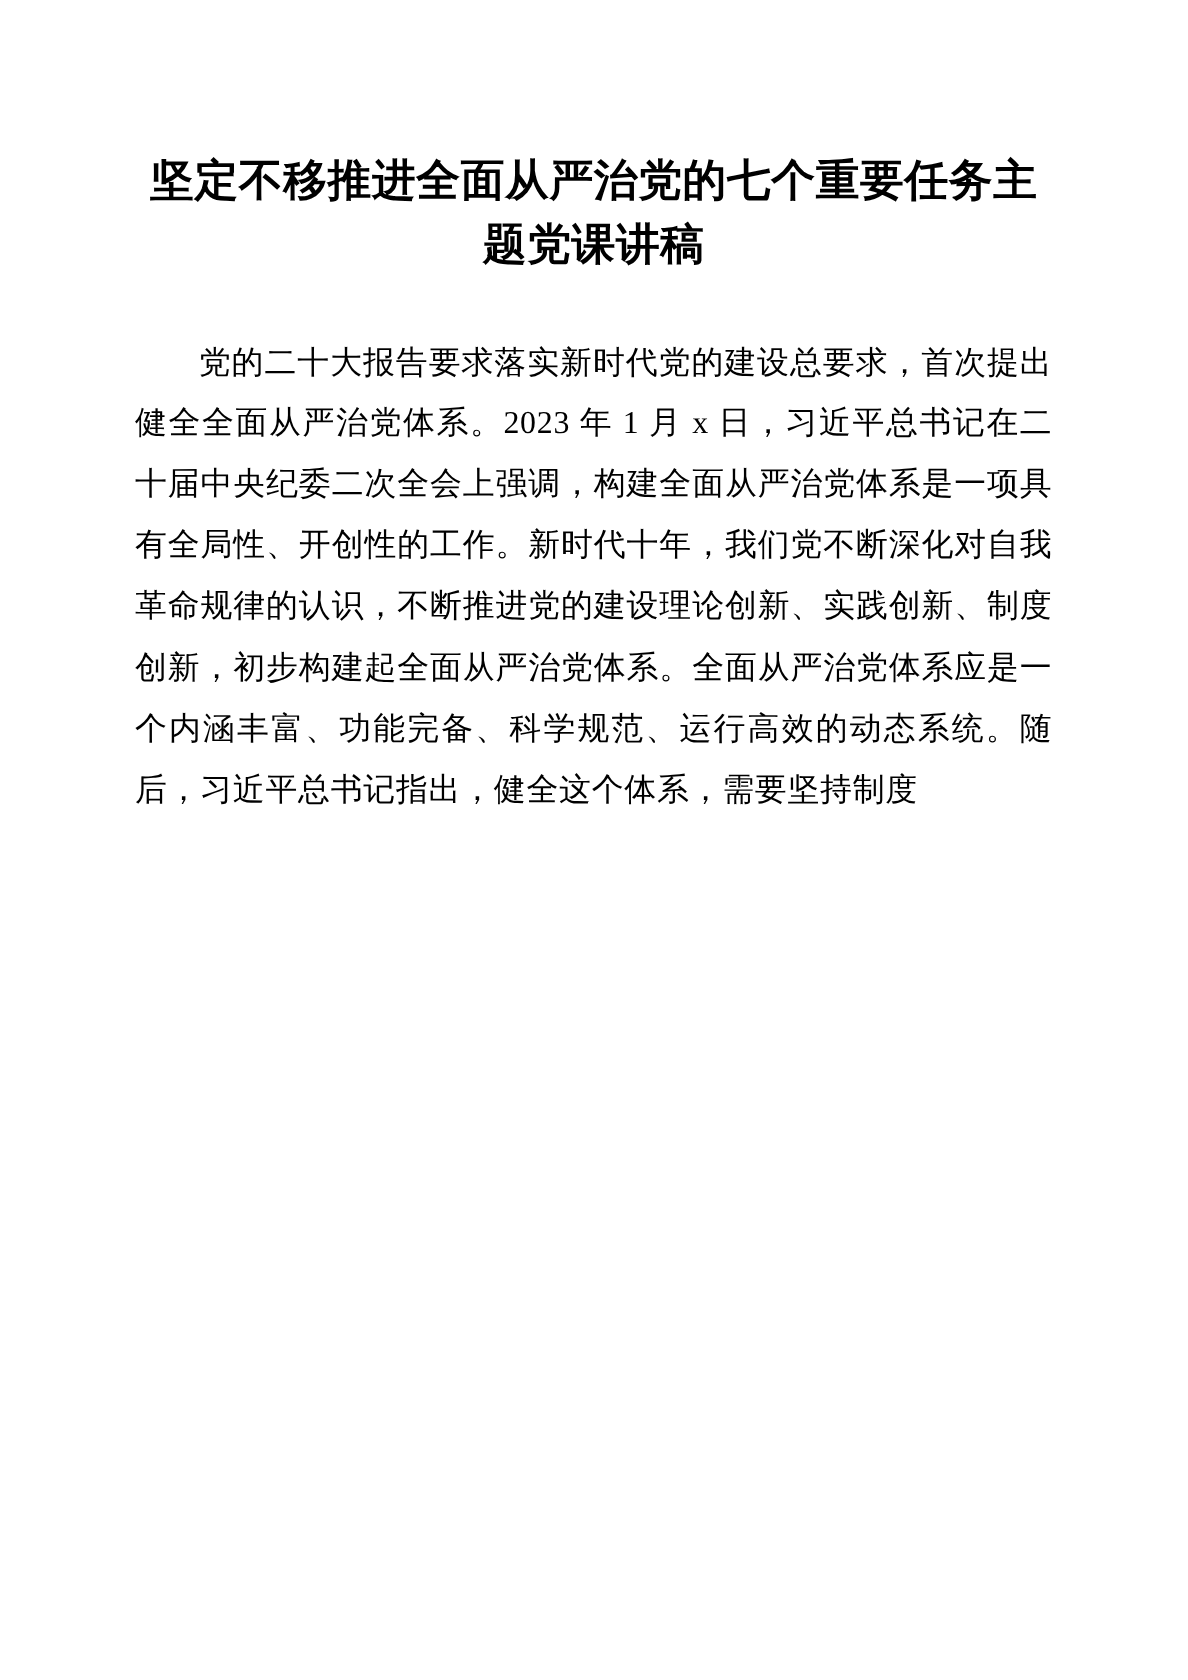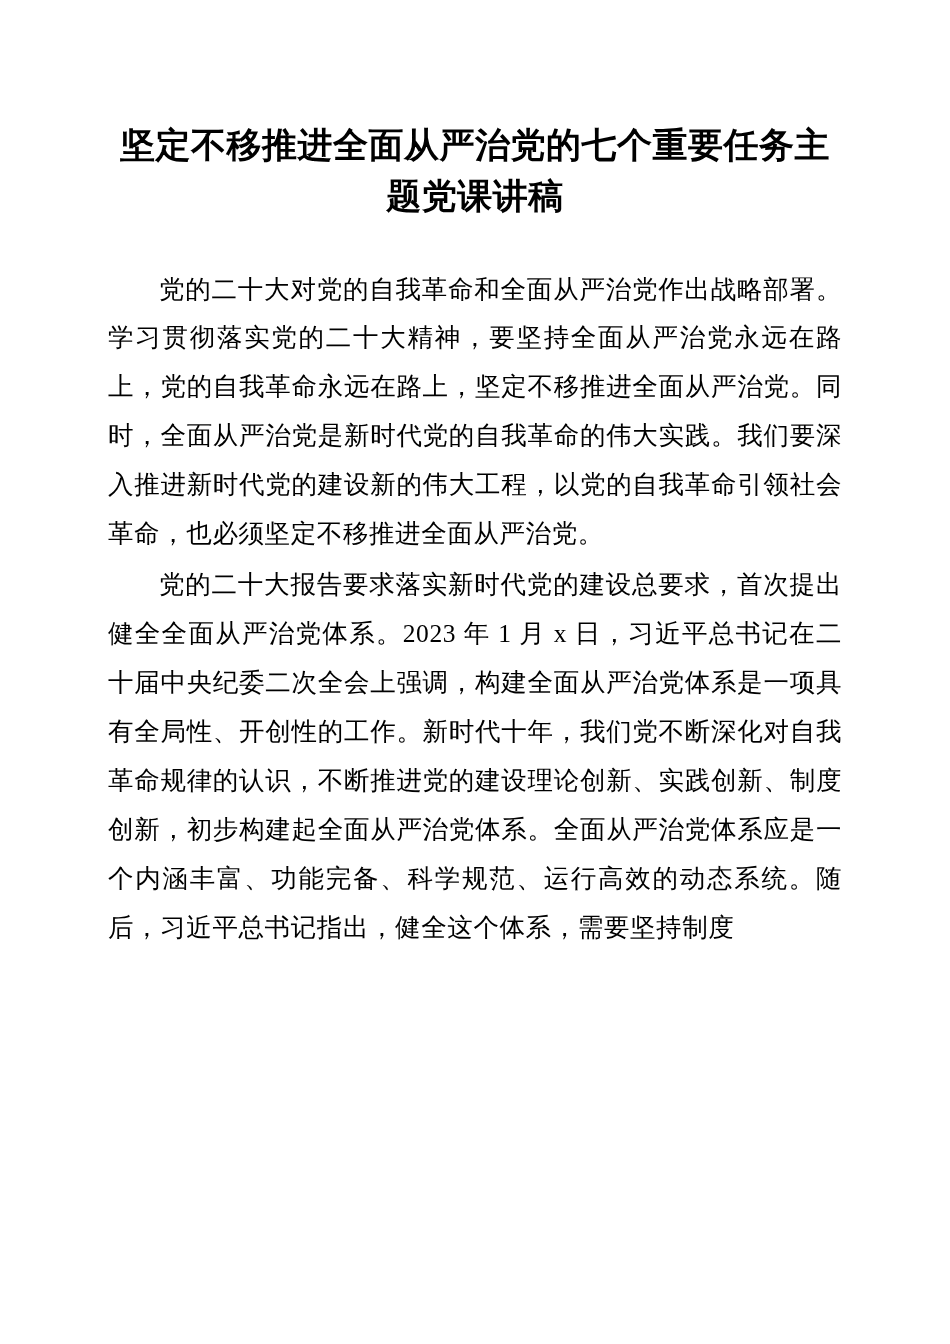--- a/index.html
+++ b/index.html
@@ -40,15 +40,14 @@
     letter-spacing: 0.6px;
     margin: 0 0 2px 0;
     text-indent: 2em;
   }
 </style>
 </head>
 <body>
 
 <div class="page">
   <h1 class="doc-title">坚定不移推进全面从严治党的七个重要任务主题党课讲稿</h1>
-  <p class="body-text">党的二十大对党的自我革命和全面从严治党作出战略部署。学习贯彻落实党的二十大精神，要坚持全面从严治党永远在路上，党的自我革命永远在路上，坚定不移推进全面从严治党。同时，全面从严治党是新时代党的自我革命的伟大实践。我们要深入推进新时代党的建设新的伟大工程，以党的自我革命引领社会革命，也必须坚定不移推进全面从严治党。</p>
   <p class="body-text">党的二十大报告要求落实新时代党的建设总要求，首次提出健全全面从严治党体系。2023 年 1 月 x 日，习近平总书记在二十届中央纪委二次全会上强调，构建全面从严治党体系是一项具有全局性、开创性的工作。新时代十年，我们党不断深化对自我革命规律的认识，不断推进党的建设理论创新、实践创新、制度创新，初步构建起全面从严治党体系。全面从严治党体系应是一个内涵丰富、功能完备、科学规范、运行高效的动态系统。随后，习近平总书记指出，健全这个体系，需要坚持制度</p>
 </div>
 
 </body></html>

